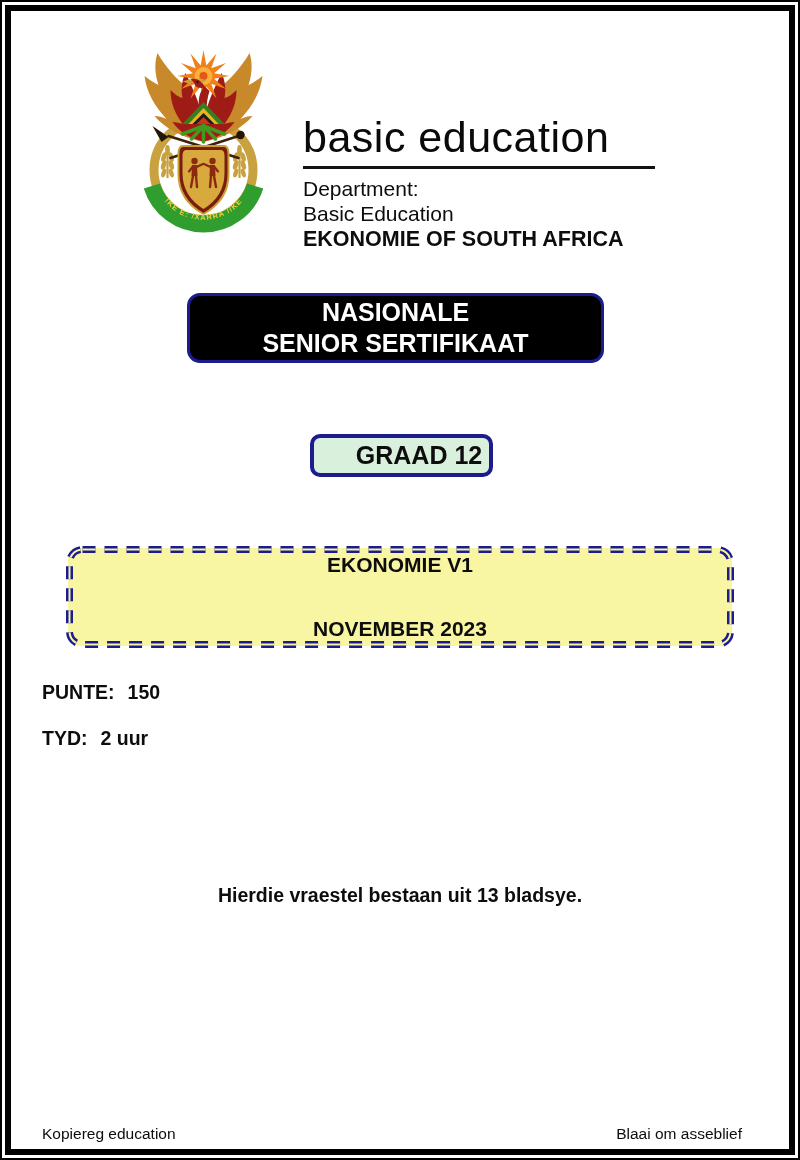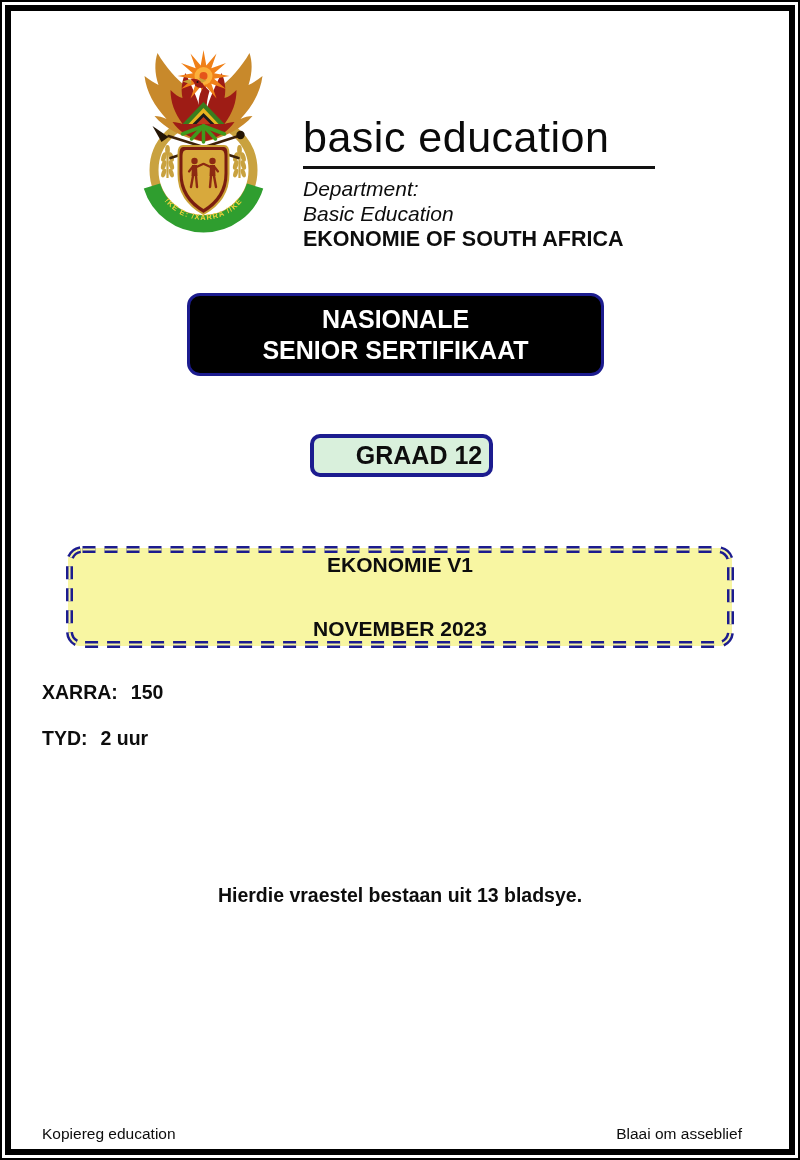--- a/index.html
+++ b/index.html
@@ -9,26 +9,26 @@
   }
   .frame-outer { position:absolute; inset:0; border:2px solid #000; pointer-events:none; }
   .frame-inner { position:absolute; inset:5px; border:6px solid #000; pointer-events:none; }
   .content { position:absolute; inset:0; }
 
   .emblem { position:absolute; left:127px; top:50px; width:153px; height:185px; }
 
   .brand-block { position:absolute; left:303px; top:84px; width:380px;margin-top:32px; }
   .brand { font-size:43px; font-weight:400; letter-spacing:0.5px; line-height:1; color:#0a0a0a; }
   .brand-rule { width:352px; height:3px; background:#121212; margin-top:7px; }
-  .dept-line { font-size:21px; line-height:25px;font-style:italic; }
+  .dept-line { font-size:21px; line-height:25px; }
   .dept-line.first { margin-top:7px; }
   .country-line { font-size:21.5px; line-height:26px; font-weight:700; }
 
   .title-banner {
-    position:absolute; left:187px; top:293px; width:417px; height:83px;
+    position:absolute; left:187px; top:293px; width:417px; height:70px;
     background:#000000; border:3px solid #1c1c8f; border-radius:13px;
     display:flex; flex-direction:column; align-items:center; justify-content:center;
     color:#ffffff; font-weight:700; font-size:25px; line-height:31px; box-sizing:border-box;
   }
 
   .grade-badge {
     position:absolute; left:310px; top:434px; width:183px; height:43px;
     background:#d9f0dc; border:4px solid #1c1c8f; border-radius:10px;
     display:flex; align-items:center; justify-content:center;
     font-weight:700; font-size:25px; box-sizing:border-box;padding-left:35px;
@@ -161,21 +161,21 @@
       <rect x="4.5" y="4.5" width="661" height="95" rx="13" fill="none" stroke="#f8f6a2" stroke-width="2" stroke-dasharray="13 9"></rect>
     </svg>
     <div class="subject-text">
       <div>EKONOMIE V1</div>
       <div>NOVEMBER 2023</div>
     </div>
   </div>
 
   <div class="exam-details">
     <div class="detail-row">
-      <span>XARRA:</span><span class="detail-value">150</span>
+      <span>PUNTE:</span><span class="detail-value">150</span>
     </div>
     <div class="detail-row">
       <span>TYD:</span><span class="detail-value">2 uur</span>
     </div>
   </div>
 
   <div class="pages-note">Hierdie vraestel bestaan uit 13 bladsye.</div>
 
   <div class="footer-left">Kopiereg education</div>
   <div class="footer-right">Blaai om asseblief</div>

